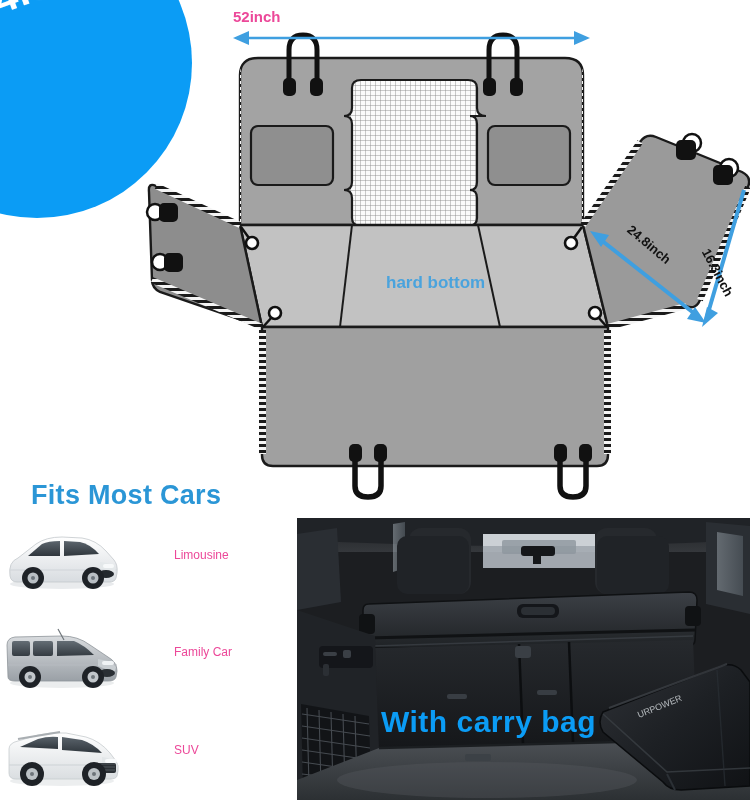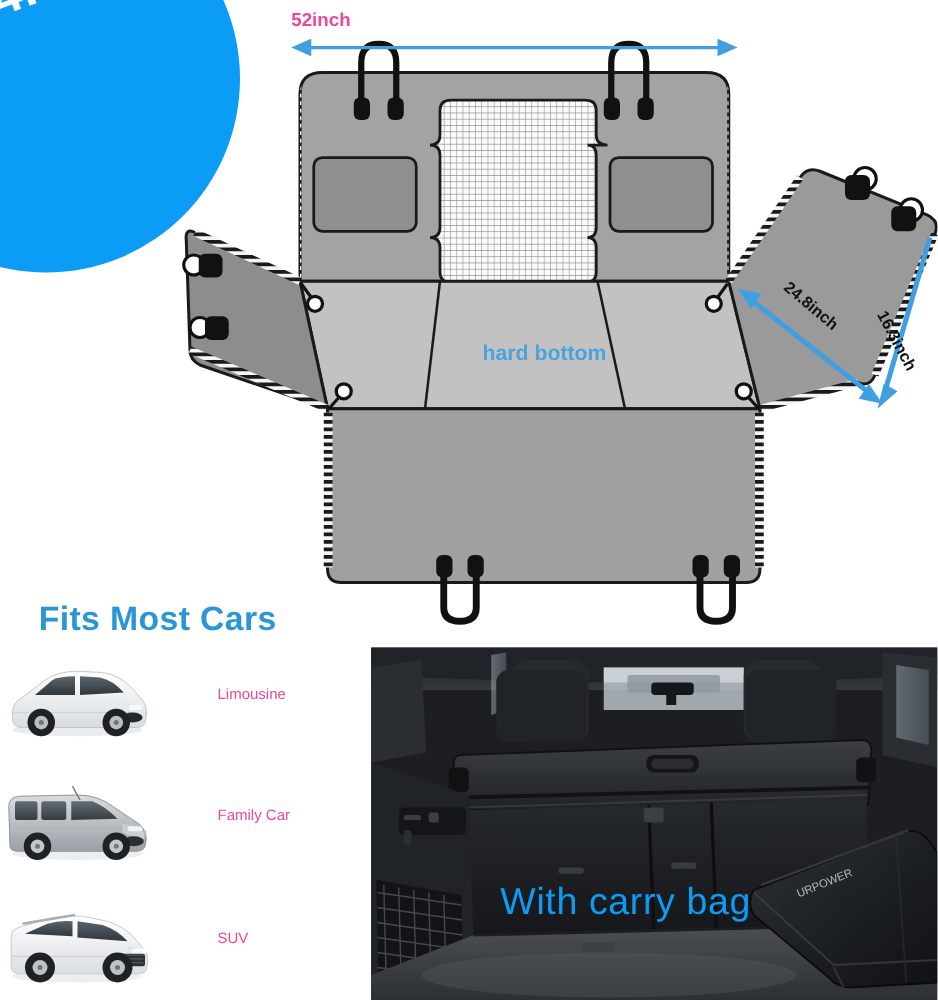--- a/index.html
+++ b/index.html
@@ -83,22 +83,22 @@
     position:absolute; left:158px; top:30px;
     font-size:12px; color:#ec4899; white-space:nowrap;margin-left:16px;
   }
 
   
   .photo {
     position:absolute; left:297px; top:518px; width:453px; height:282px;
     overflow:hidden; z-index:20; background:#1a1b1d;
   }
   .photo-caption {
-    position:absolute; left:16px; top:187px; width:375px;
-    text-align:center; font-size:30px; font-weight:normal;
+    position:absolute; left:4px; top:187px; width:375px;
+    text-align:center; font-size:30px; font-weight:bold;
     color:var(--brand); z-index:25; letter-spacing:.5px;
     white-space:nowrap;
   }
   :root { --brand:#0b9cf5; }
 </style>
 </head>
 <body>
 
 <div class="stage">
 

